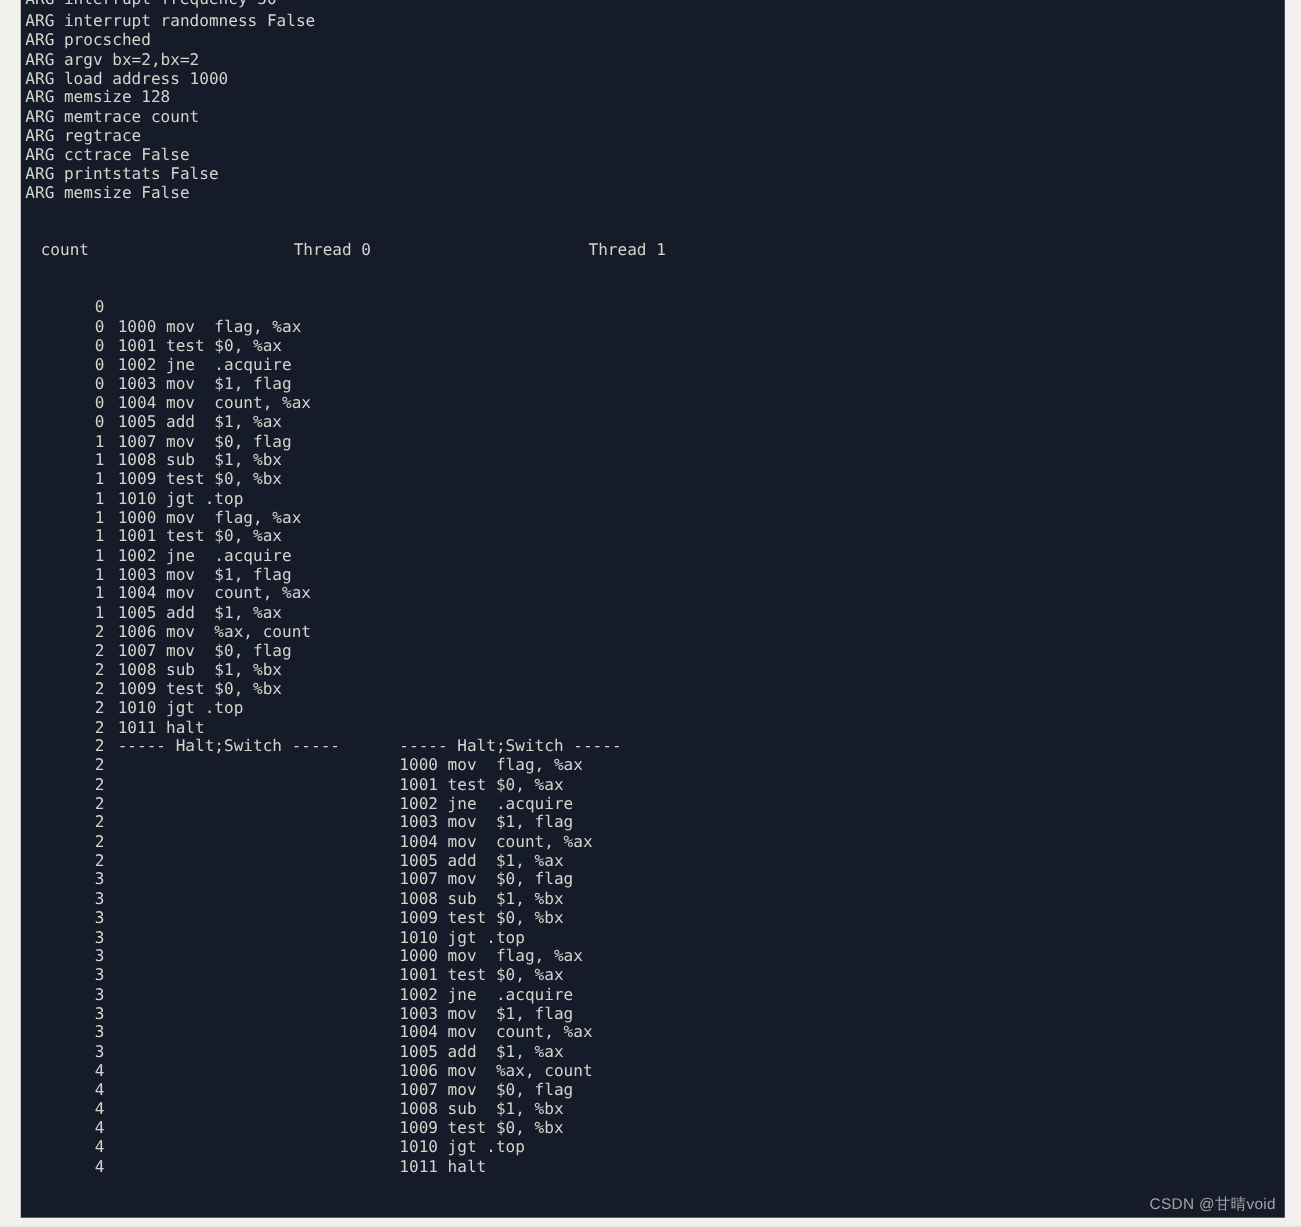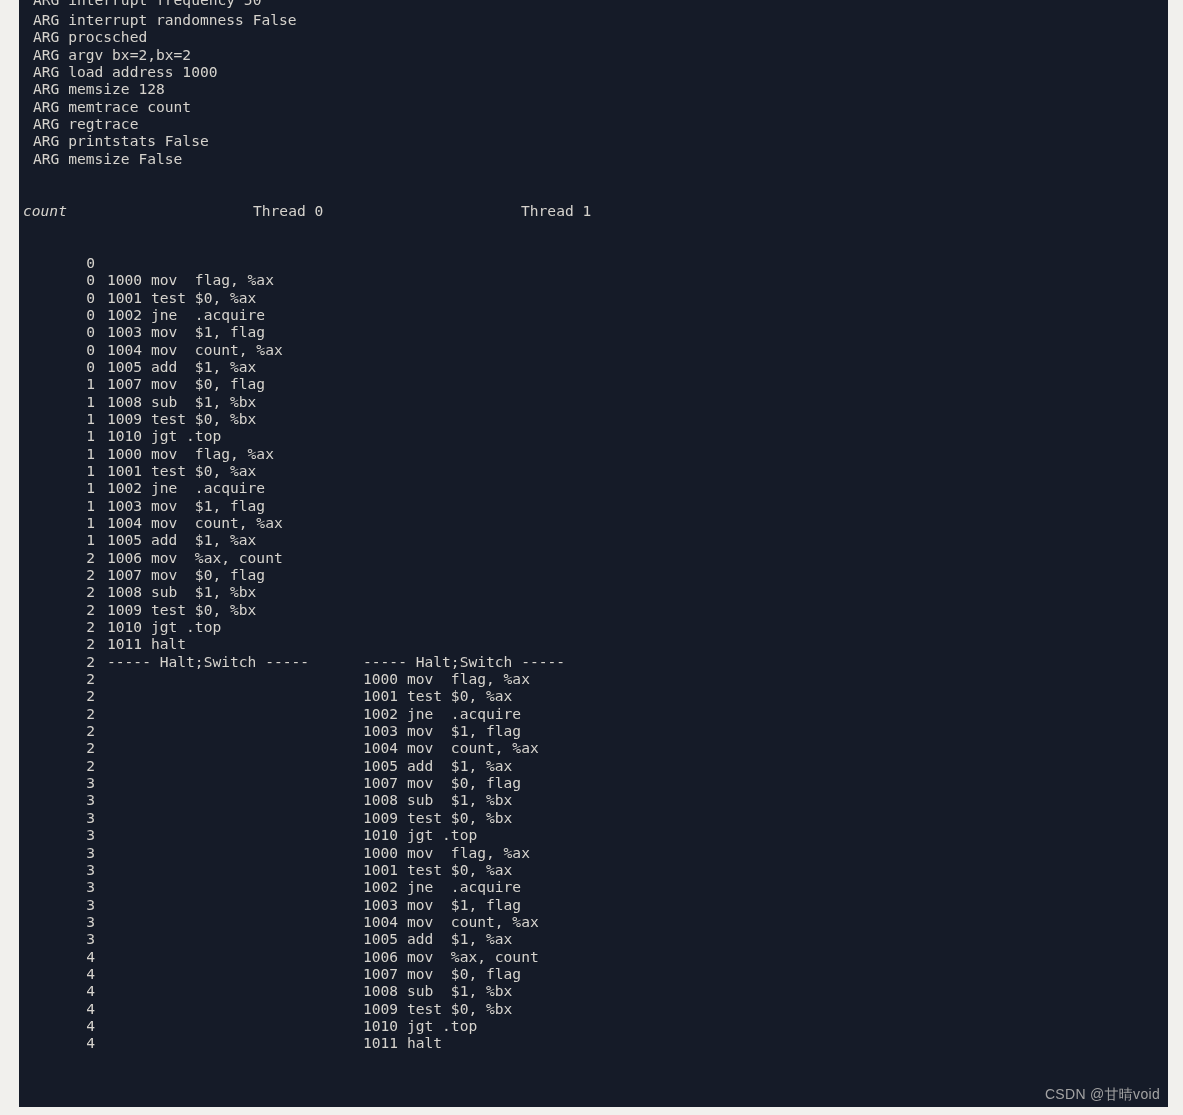--- a/index.html
+++ b/index.html
@@ -57,38 +57,38 @@
   
   .line.clipped {
     height: 11px;
     line-height: 11px;
     overflow: hidden;
     position: relative;
     top: 0;
   }
   .line.clipped span { display:block; margin-top:-6px; }
 
-  .pad { padding-left: 14px; }
+  .pad { padding-left: 4px; }
 
   .col-count {
     display: inline-block;
     width: 76px;
     text-align: right;
     padding-right: 0px;
   }
   .col-t0 {
     display: inline-block;
     width: 244px;
     padding-left: 12px;
   }
   .col-t1 {
     display: inline-block;
     padding-left: 12px;
   }
-  .hdr .col-count { text-align: left; width: 76px; padding-left: 4px; font-style: italic; }
+  .hdr .col-count { text-align: left; width: 76px; padding-left: 18px; }
   .hdr .col-t0 { width: 244px; padding-left: 154px; }
   .hdr .col-t1 { padding-left: 0px; margin-left: 24px; }
 
   #promptline {
     position: absolute;
     left: 0;
     top: 1093px;
     height: 19px;
     line-height: 19px;
     font-size: 14.6px;
@@ -123,20 +123,21 @@
   <div id="terminal">
     <div id="scrollback">
         <div class="line clipped pad"><span>ARG interrupt frequency 50</span></div>
         <div class="line pad">ARG interrupt randomness False</div>
         <div class="line pad">ARG procsched</div>
         <div class="line pad">ARG argv bx=2,bx=2</div>
         <div class="line pad">ARG load address 1000</div>
         <div class="line pad">ARG memsize 128</div>
         <div class="line pad">ARG memtrace count</div>
         <div class="line pad">ARG regtrace</div>
+        <div class="line pad">ARG cctrace False</div>
         <div class="line pad">ARG printstats False</div>
         <div class="line pad">ARG memsize False</div>
         <div class="line">&nbsp;</div>
         <div class="line">&nbsp;</div>
         <div class="line hdr"><span class="col-count">count</span><span class="col-t0">Thread 0</span><span class="col-t1">Thread 1</span></div>
         <div class="line">&nbsp;</div>
         <div class="line">&nbsp;</div>
         <div class="line"><span class="col-count">0</span><span class="col-t0"></span><span class="col-t1"></span></div>
         <div class="line"><span class="col-count">0</span><span class="col-t0">1000 mov  flag, %ax</span><span class="col-t1"></span></div>
         <div class="line"><span class="col-count">0</span><span class="col-t0">1001 test $0, %ax</span><span class="col-t1"></span></div>

